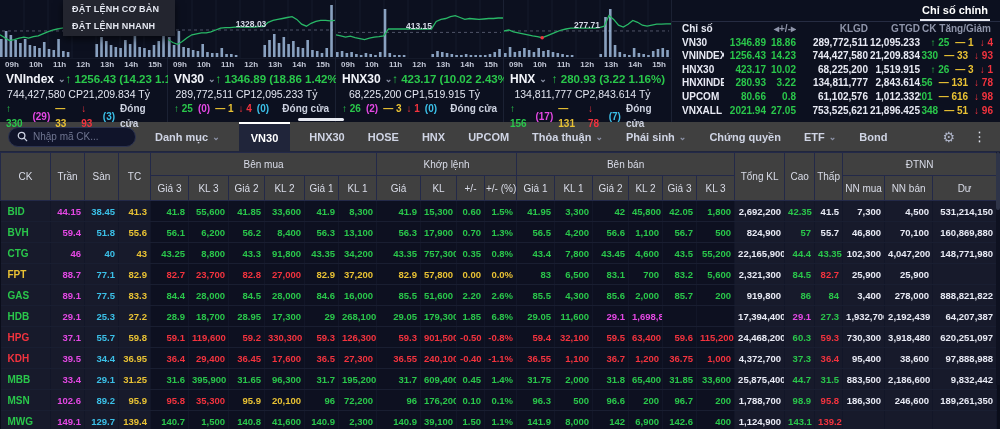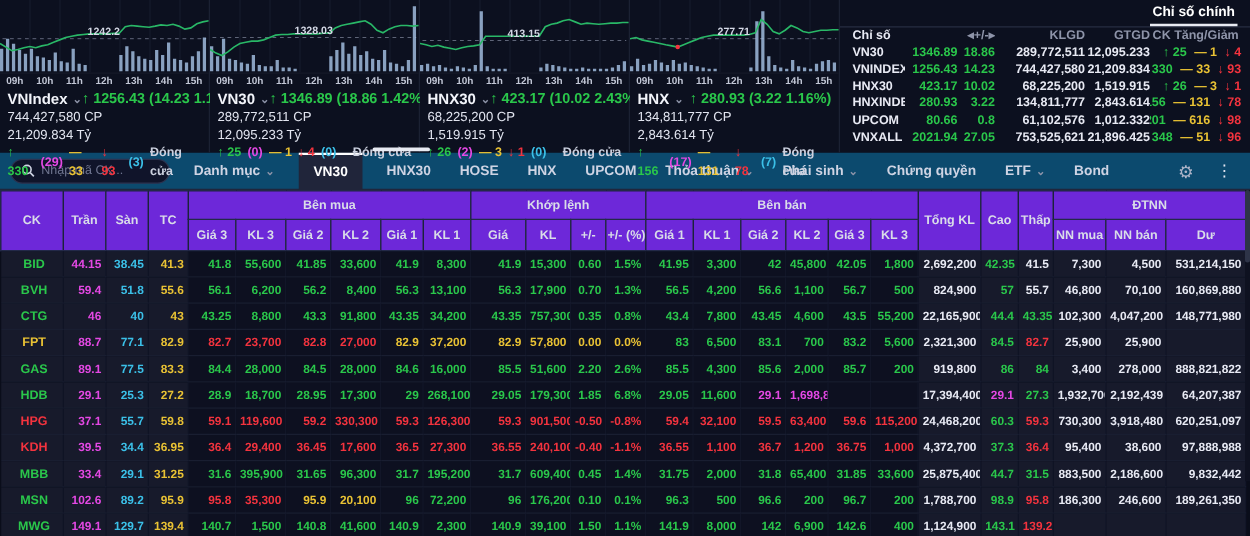--- a/index.html
+++ b/index.html
@@ -11,58 +11,58 @@
                background:#0c101f;position:relative;box-sizing:border-box;}
   .plot{display:block;}
   .axis{display:flex;justify-content:space-between;padding:0 5px;font-size:8px;font-weight:bold;
         color:#c2c7d6;line-height:11px;border-top:1px solid #141929;}
   .sum1{display:flex;align-items:center;justify-content:space-between;padding:2px 6px 0 6px;
         font-size:12px;font-weight:bold;line-height:15px;}
   .sum1 .nm{color:#f2f4fa;display:flex;align-items:center;gap:4px;}
   .sum1 .chev{color:#8e94a9;font-size:9px;}
   .sum1 .vals{color:#2AC74B;white-space:nowrap;font-size:11.5px;}
   .sum2{display:flex;justify-content:center;padding:0 16px 0 6px;font-size:10.5px;
-        color:#e2e5f0;line-height:14px;flex-direction:column;}
+        color:#e2e5f0;line-height:14px;}
   .sum3{display:flex;align-items:center;gap:5px;padding:0 6px;font-size:10px;font-weight:bold;line-height:15px;}
   .sum3 .sess{margin-left:auto;color:#ccd1df;font-weight:bold;}
   .g{color:#2AC74B;} .r{color:#F3333E;} .y{color:#E9C234;} .m{color:#E448E4;}
   .c{color:#3BC0E8;} .w{color:#E8EAF4;}
   
   #index-panel{flex:1;background:#0c101f;box-sizing:border-box;font-weight:bold;}
   .ip-titlebar{height:21px;border-bottom:1px solid #262c42;display:flex;align-items:flex-end;padding:0 10px;justify-content:flex-end;}
   .ip-title{font-size:11px;color:#fff;border-bottom:2px solid #e8eaf2;padding:2px 2px 3px 2px;}
   .ip-grid{display:grid;grid-template-columns:52px 42px 30px 72px 52px 79px;column-gap:0;}
   .ip-head{color:#8e94a9;font-size:9.5px;line-height:17px;}
   .ip-cell{font-size:10px;line-height:13.6px;text-align:right;white-space:nowrap;overflow:hidden;}
   .ip-cell.nm{text-align:left;color:#e8eaf4;padding-left:10px;}
   .ip-ck{display:flex;justify-content:flex-end;gap:6px;padding-right:6px;}
   .ip-ck span{text-align:left;}
   
-  #menubar{height:30px;background:#0c4a6e;border-bottom:1px solid #20263c;display:flex;
+  #menubar{height:30px;background:#404040;border-bottom:1px solid #20263c;display:flex;
            align-items:center;padding:0 0 0 8px;gap:15px;box-sizing:border-box;}
   #searchbox{width:128px;height:20px;border:1px solid #2c3350;border-radius:10px;background:#10142a;
              display:flex;align-items:center;gap:5px;padding:0 8px;box-sizing:border-box;}
   #searchbox .ph{color:#6f7590;font-size:10px;}
   .mi{font-size:11px;font-weight:bold;color:#cfd4e4;display:flex;align-items:center;gap:4px;
       height:30px;padding:0 4px;box-sizing:border-box;cursor:pointer;white-space:nowrap;}
   .mi .chev{font-size:9px;color:#8e94a9;}
   .mi.active{background:#20253a;color:#fff;border-top:2px solid #fff;padding:0 12px;}
   #mb-icons{margin-left:auto;display:flex;align-items:center;gap:18px;padding-right:14px;}
   .gear{color:#aeb4c8;font-size:14px;} .kebab{color:#e2e6f2;font-size:13px;letter-spacing:0;}
   
   #tablewrap{position:relative;}
   table{border-collapse:collapse;table-layout:fixed;width:996px;}
-  thead th{font-size:10px;font-weight:bold;color:#d9dce8;background:#6d28d9;
+  thead th{font-size:10px;font-weight:normal;color:#d9dce8;background:#404040;
            border:1px solid #232948;white-space:nowrap;overflow:hidden;}
   thead tr:first-child th{height:20px;}
   thead tr:last-child th{height:22px;}
   tbody td{font-size:9.5px;font-weight:bold;text-align:right;padding:0 3px;height:21px;
            white-space:nowrap;overflow:hidden;border-bottom:1px solid #191e31;
            border-right:1px solid #121628;box-sizing:border-box;}
-  tbody td.ckcol{text-align:center;padding-left:7px;font-size:10px;}
+  tbody td.ckcol{text-align:left;padding-left:7px;font-size:10px;}
   td.bgl{background:#171a2b;} td.bgm{background:#0d1020;} td.bgr{background:#171a2b;}
   td.gb{border-left:1px solid #262b40;}
   
   #ctxmenu{position:absolute;left:63px;top:0;width:112px;background:#23252f;z-index:30;
            box-shadow:0 3px 8px rgba(0,0,0,.6);padding:1px 0;}
   .ctx-item{font-size:9px;font-weight:bold;color:#e4e7f0;padding:3px 9px;line-height:11px;
             letter-spacing:.2px;white-space:nowrap;cursor:pointer;}
   
   #carousel-ind{position:absolute;left:298px;top:118px;width:46px;height:3px;background:#e8eaf2;
                 border-radius:2px;z-index:5;}
@@ -884,13 +884,17 @@
             <td class="w bgr"></td>
             <td class="w bgr"></td>
           </tr>
         </tbody>
       </table>
     <div id="vscroll">
         <div class="thumb"></div>
       </div>
   </div>
 
+  <div id="ctxmenu">
+      <div class="ctx-item">ĐẶT LỆNH CƠ BẢN</div>
+      <div class="ctx-item">ĐẶT LỆNH NHANH</div>
+    </div>
 </div>
 
 </body></html>

